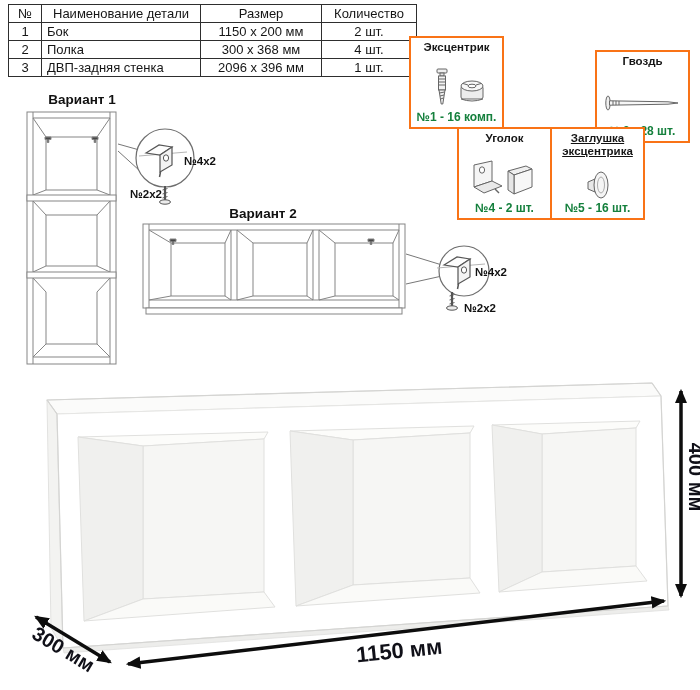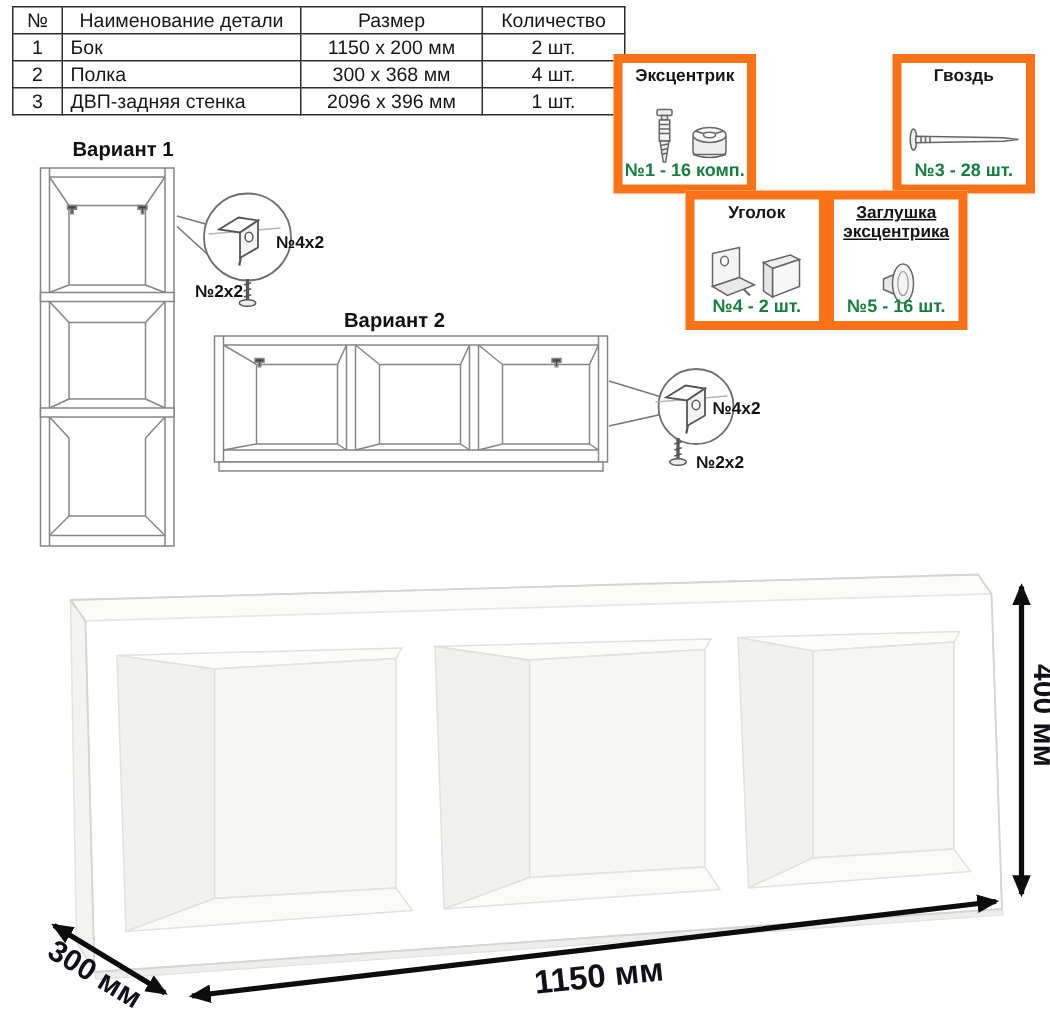--- a/index.html
+++ b/index.html
@@ -9,21 +9,21 @@
 
   
   .parts-table{position:absolute;left:8px;top:4px;border-collapse:collapse;font-size:13px;color:#161616;background:#fff;}
   .parts-table td,.parts-table th{border:1.5px solid #2e2e2e;padding:0 5px;height:17px;line-height:17px;font-weight:normal;white-space:nowrap;text-align:center;}
   .parts-table .col-num{width:22px;}
   .parts-table .col-name{width:148px;text-align:left;}
   .parts-table .col-size{width:110px;}
   .parts-table .col-qty{width:84px;}
 
   
-  .legend-cell{position:absolute;width:95px;height:93px;border:6px solid #f97316;background:#fff;box-sizing:border-box;text-align:center;}
+  .legend-cell{position:absolute;width:95px;height:93px;border:2px solid #f97316;background:#fff;box-sizing:border-box;text-align:center;}
   .legend-title{font-size:11.5px;font-weight:bold;line-height:13px;margin-top:3px;color:#161616;}
   .legend-icon{position:absolute;left:0;top:30px;width:100%;height:42px;}
   .legend-icon svg{width:86px;height:42px;}
   .legend-count{position:absolute;bottom:3px;left:0;width:100%;font-size:12px;font-weight:bold;color:#15803d;}
 
   .diagram-layer{position:absolute;left:0;top:0;}
 </style>
 </head>
 <body>
 
@@ -80,21 +80,21 @@
           <ellipse cx="58" cy="18" rx="4" ry="1.8" fill="#fff"></ellipse>
           <line x1="49" y1="15.5" x2="54" y2="17"></line>
             <line x1="67" y1="15.5" x2="62" y2="17"></line>
         </g>
       </svg>
     </div>
     <div class="legend-count">№1 - 16 комп.</div>
   </div>
 
 
-  <div class="legend-cell" style="left:595px;top:36px;">
+  <div class="legend-cell" style="left:595px;top:50px;">
     <div class="legend-title">Гвоздь</div>
     <div class="legend-title"></div>
     <div class="legend-icon">
       <svg viewBox="0 0 86 42">
         <g stroke="#666" stroke-width="1">
           <ellipse cx="8" cy="21" rx="2.2" ry="7" fill="#f0f0f0"></ellipse>
           <path d="M9.5,18.8 L68,19.8 L78,21 L68,22.2 L9.5,23.2 Z" fill="#f6f6f6"></path>
           <line x1="13" y1="18.9" x2="13" y2="23.1"></line>
             <line x1="16" y1="18.9" x2="16" y2="23.1"></line>
             <line x1="19" y1="19" x2="19" y2="23"></line>

